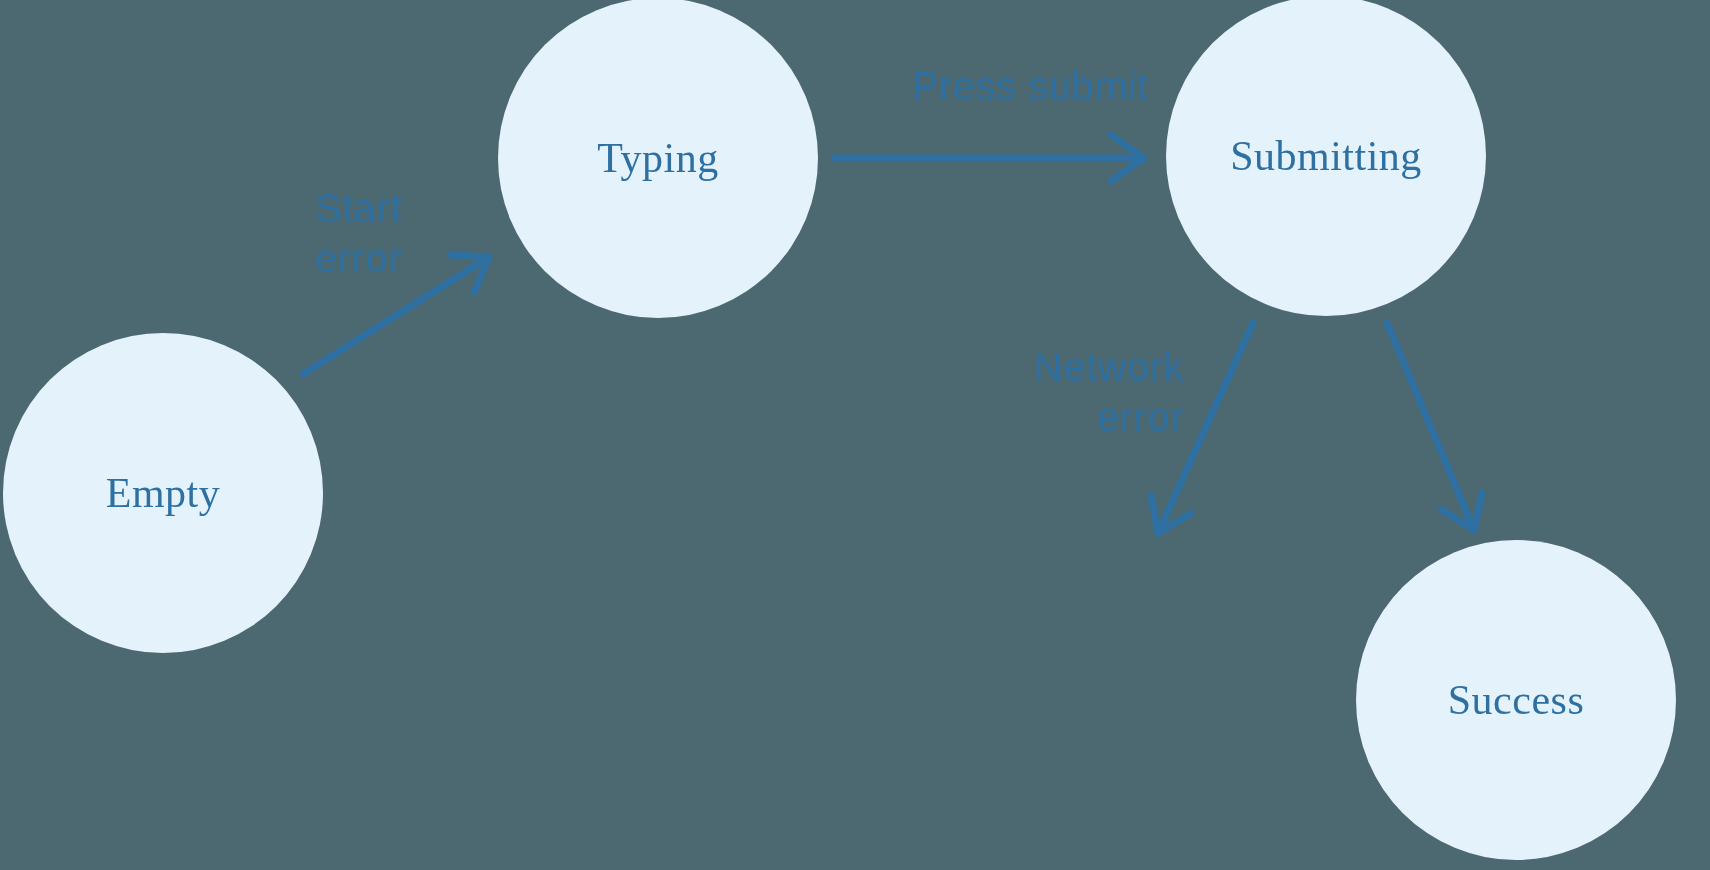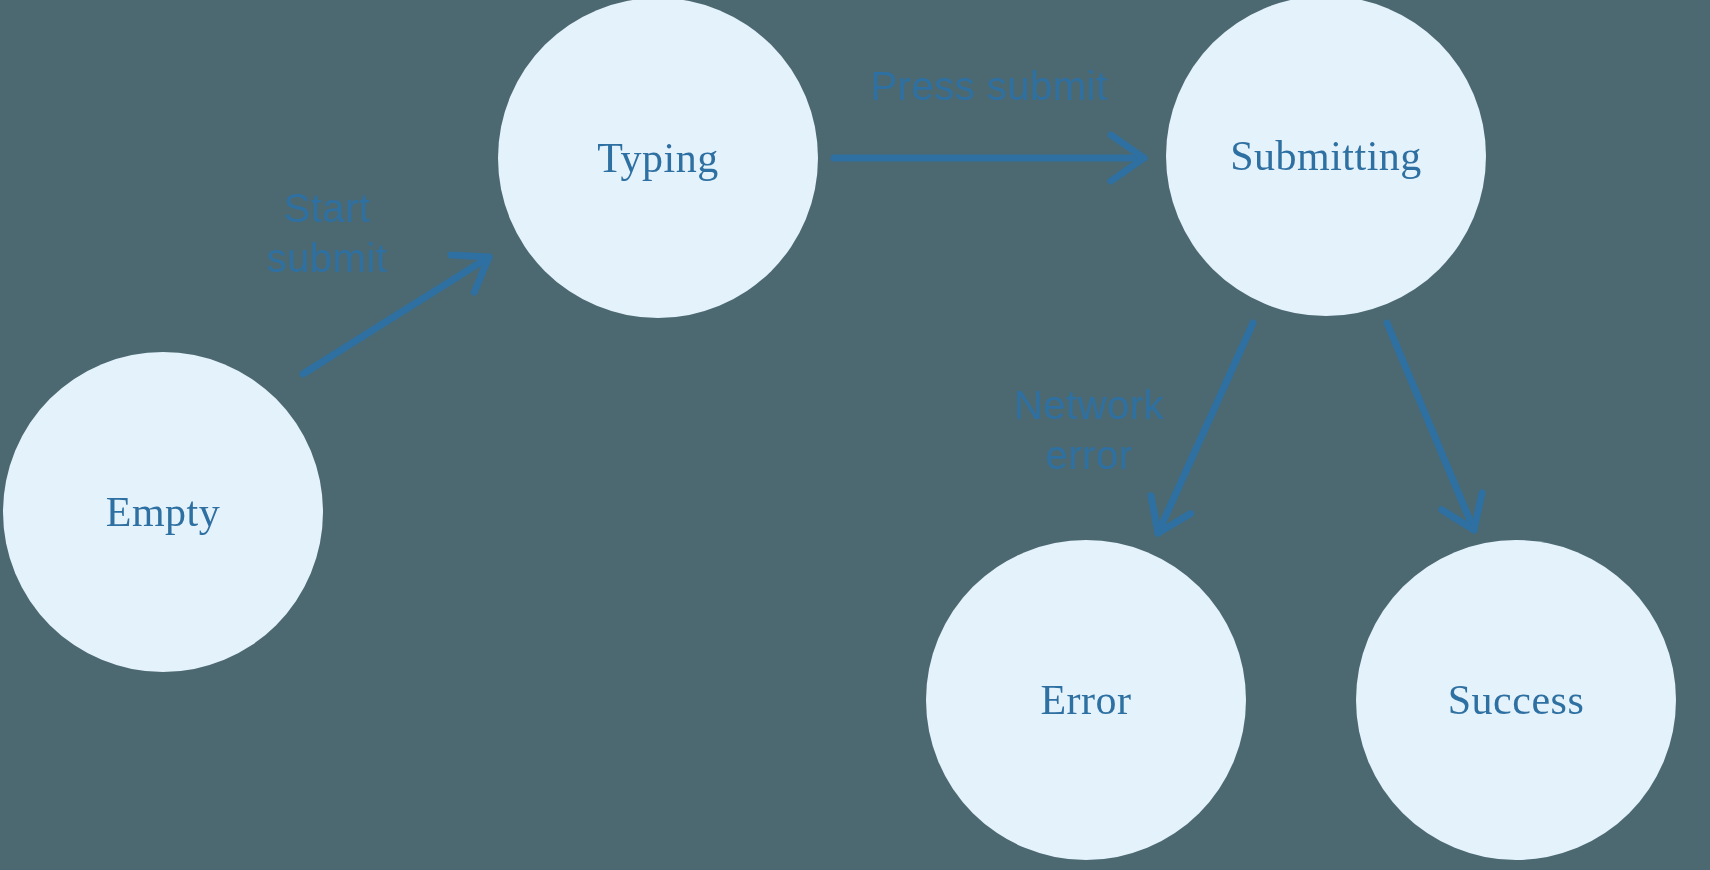--- a/index.html
+++ b/index.html
@@ -31,38 +31,38 @@
     align-items: center;
     justify-content: center;
   }
   .node .node-label {
     color: var(--accent);
     font-size: 42px;
     font-weight: 500;
     letter-spacing: 0.5px;
     font-family: Liberation Serif, serif;
   }
-  .node-empty      { left: 3px;    top: 352px; }
+  .node-empty      { left: 3px;    top: 333px; }
   .node-typing     { left: 498px;  top: -2px;  }
   .node-submitting { left: 1166px; top: -4px;  }
   .node-error      { left: 926px;  top: 540px; }
   .node-success    { left: 1356px; top: 540px; }
 
   .edge-label {
     position: absolute;
     color: var(--accent);
     font-size: 40px;
     font-weight: 500;
     line-height: 50px;
-    text-align: center;
+    text-align: right;
     letter-spacing: 0.5px;
   }
   .edge-label-start-typing    { left: 252px;  top: 183px; width: 150px; }
   .edge-label-press-submit    { left: 829px;  top: 61px;  width: 320px; }
-  .edge-label-network-error   { left: 994px;  top: 342px; width: 190px; margin-top: 38px; }
+  .edge-label-network-error   { left: 994px;  top: 342px; width: 190px; }
   .edge-label-network-success { left: 1452px; top: 342px; width: 190px; }
 
   svg.arrows {
     position: absolute;
     left: 0; top: 0;
     width: 1710px;
     height: 870px;
   }
   svg.arrows path, svg.arrows polyline {
     fill: none;
@@ -101,28 +101,25 @@
   </div>
 
   <div class="node node-typing">
     <span class="node-label">Typing</span>
   </div>
 
   <div class="node node-submitting">
     <span class="node-label">Submitting</span>
   </div>
 
-  <div class="node node-error">
-    <span class="node-label">Error</span>
-  </div>
 
   <div class="node node-success">
     <span class="node-label">Success</span>
   </div>
 
-  <div class="edge-label edge-label-start-typing">Start submit</div>
+  <div class="edge-label edge-label-start-typing">Start error</div>
 
   <div class="edge-label edge-label-press-submit">Press submit</div>
 
   <div class="edge-label edge-label-network-error">Network error</div>
 
 
 </div>
 
 </body></html>

